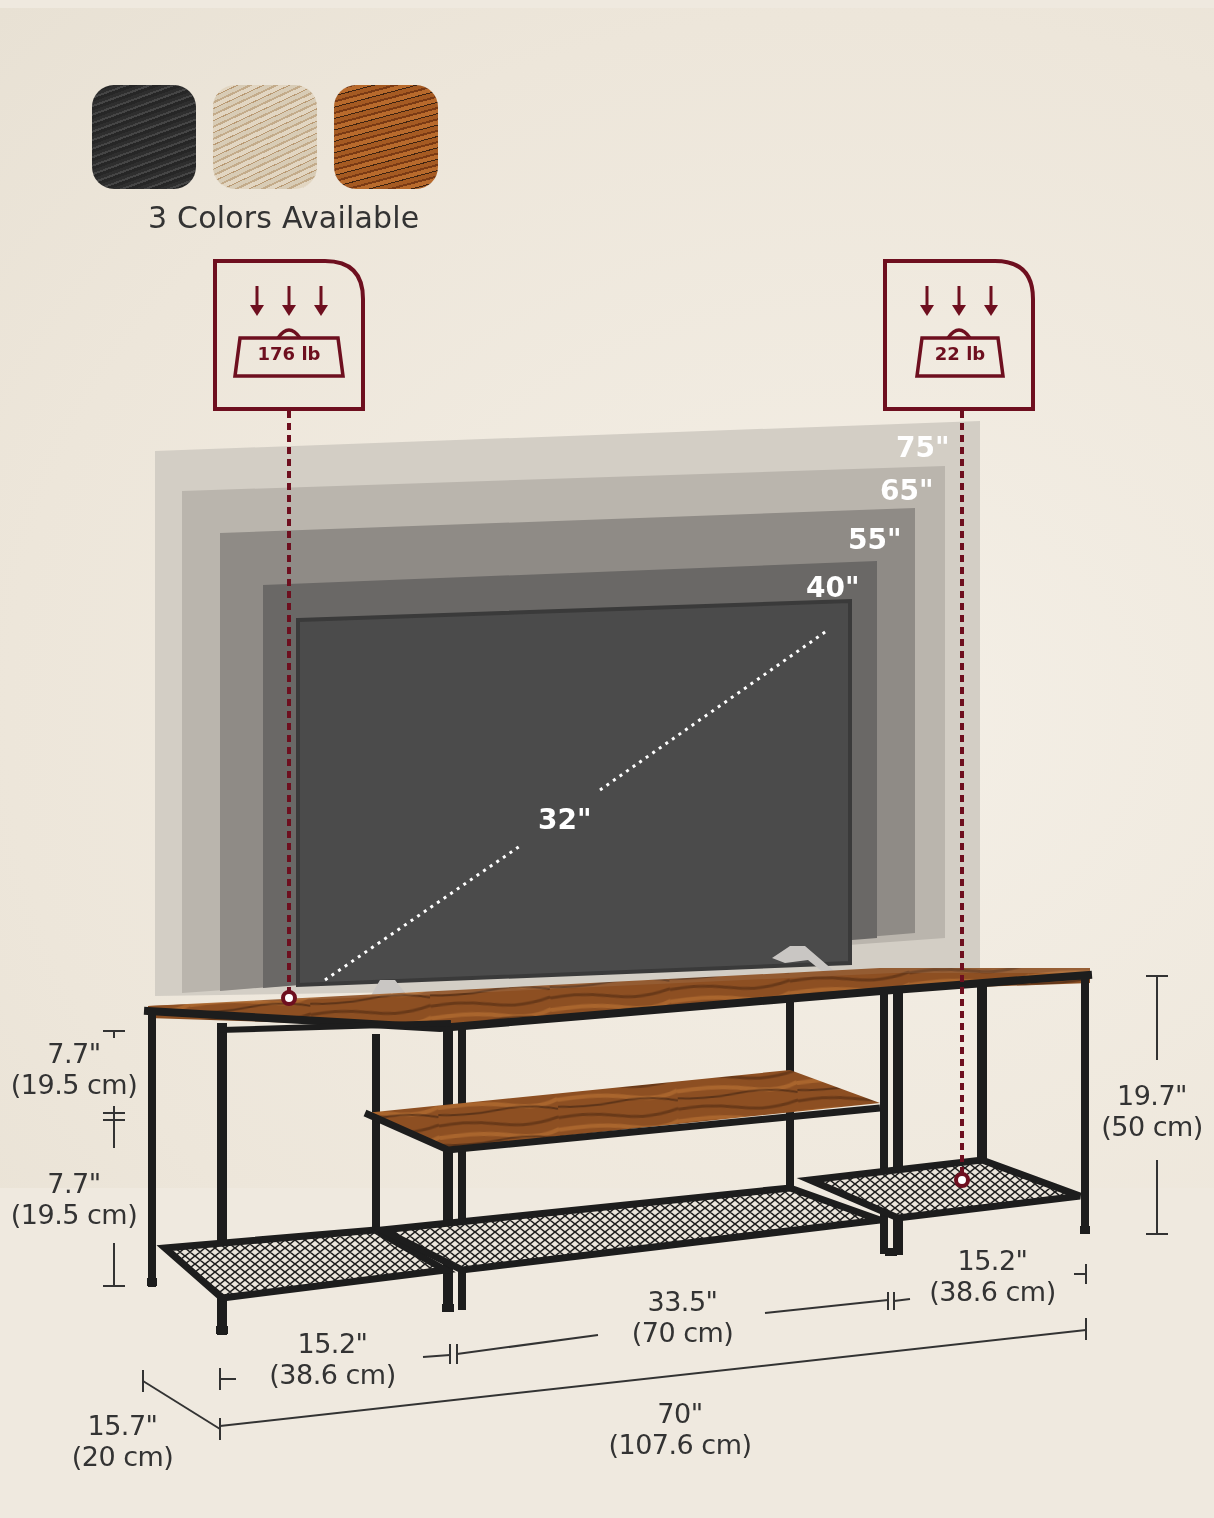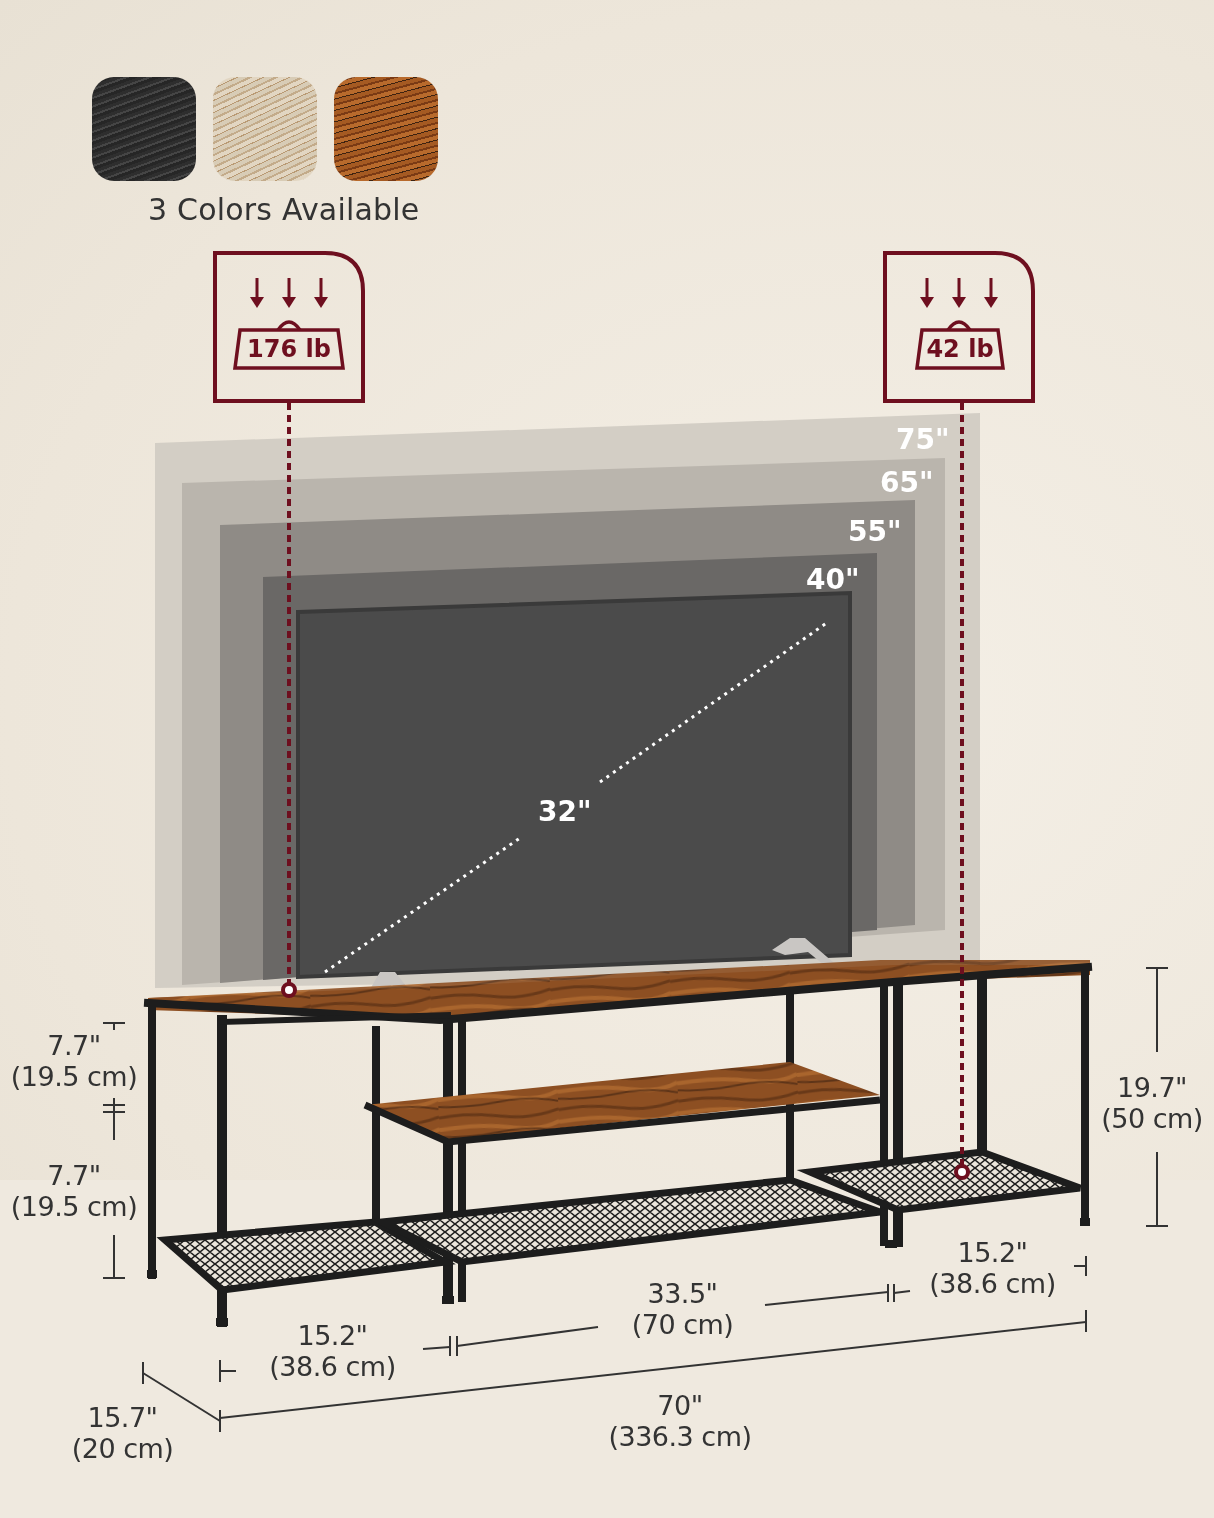--- a/index.html
+++ b/index.html
@@ -2,31 +2,31 @@
 <html><head>
 <meta charset="utf-8">
 <style>
   html, body { margin:0; padding:0; }
   body {
     width:1214px; height:1518px; overflow:hidden;
     background:#efe9df;
     font-family:"DejaVu Sans","Liberation Sans",sans-serif;
     position:relative;
   }
-  .stage { position:absolute; left:0; top:0; width:1214px; height:1180px;
+  .stage { position:absolute; left:0; top:8px; width:1214px; height:1180px;
     background: radial-gradient(ellipse at 70% 60%, #f4efe6 0%, #ede6da 70%, #e8e1d4 100%); }
   .swatch { position:absolute; top:77px; width:104px; height:104px; border-radius:22px; overflow:hidden; }
   .swatch.black { left:92px; background: repeating-linear-gradient(160deg,#2e2e2e 0 3px,#454545 3px 5px,#262626 5px 8px); }
   .swatch.oak { left:213px; background: repeating-linear-gradient(155deg,#d8ccb6 0 4px,#c3ab8a 4px 6px,#e2d6c2 6px 10px,#b99a74 10px 11px); }
   .swatch.rustic { left:334px; background: repeating-linear-gradient(165deg,#a55a22 0 4px,#7a3a14 4px 6px,#b86a2c 6px 10px,#3d2210 10px 11px); }
   .colors-label { position:absolute; left:148px; top:192px; font-size:30px; color:#333; letter-spacing:0.2px; }
   .svgwrap { position:absolute; left:0; top:0; }
   .tv-label { position:absolute; color:#fff; font-weight:bold; font-size:28px; }
   .dim { position:absolute; color:#333; font-size:27px; line-height:31px; text-align:center; letter-spacing:-0.5px; }
-  .badge-text { position:absolute; color:#6e0f1f; font-weight:bold; font-size:24px; text-align:center; }
+  .badge-text { position:absolute; color:#6e0f1f; font-weight:bold; font-size:18px; text-align:center; }
 </style>
 </head>
 <body>
 
 <div class="stage">
 
   <div class="swatch black"></div>
   <div class="swatch oak"></div>
   <div class="swatch rustic"></div>
   <div class="colors-label">3 Colors Available</div>
@@ -151,21 +151,21 @@
       <line x1="450" y1="1336" x2="450" y2="1356"></line>
         <line x1="457" y1="1336" x2="457" y2="1356"></line>
       <line x1="457" y1="1346" x2="598" y2="1327"></line>
       <line x1="143" y1="1362" x2="143" y2="1384"></line>
       <line x1="143" y1="1373" x2="220" y2="1421"></line>
       <line x1="220" y1="1410" x2="220" y2="1432"></line>
     </g>
   </svg>
 
   <div class="badge-text" style="left:240px;top:335px;width:98px;">176 lb</div>
-  <div class="badge-text" style="left:920px;top:335px;width:80px;">42 lb</div>
+  <div class="badge-text" style="left:920px;top:335px;width:80px;">22 lb</div>
 
   <div class="tv-label" style="left:896px;top:423px;">75"</div>
   <div class="tv-label" style="left:880px;top:466px;">65"</div>
   <div class="tv-label" style="left:848px;top:515px;">55"</div>
   <div class="tv-label" style="left:806px;top:563px;">40"</div>
   <div class="tv-label" style="left:538px;top:795px;">32"</div>
 
   <div class="dim" style="left:8px;top:1030px;width:132px;">
     <div>7.7"</div>
     <div>(19.5 cm)</div>
@@ -189,15 +189,15 @@
   <div class="dim" style="left:260px;top:1320px;width:145px;">
     <div>15.2"</div>
     <div>(38.6 cm)</div>
   </div>
   <div class="dim" style="left:60px;top:1402px;width:125px;">
     <div>15.7"</div>
     <div>(20 cm)</div>
   </div>
   <div class="dim" style="left:605px;top:1390px;width:150px;">
     <div>70"</div>
-    <div>(336.3 cm)</div>
+    <div>(107.6 cm)</div>
   </div>
 </div>
 
 </body></html>

